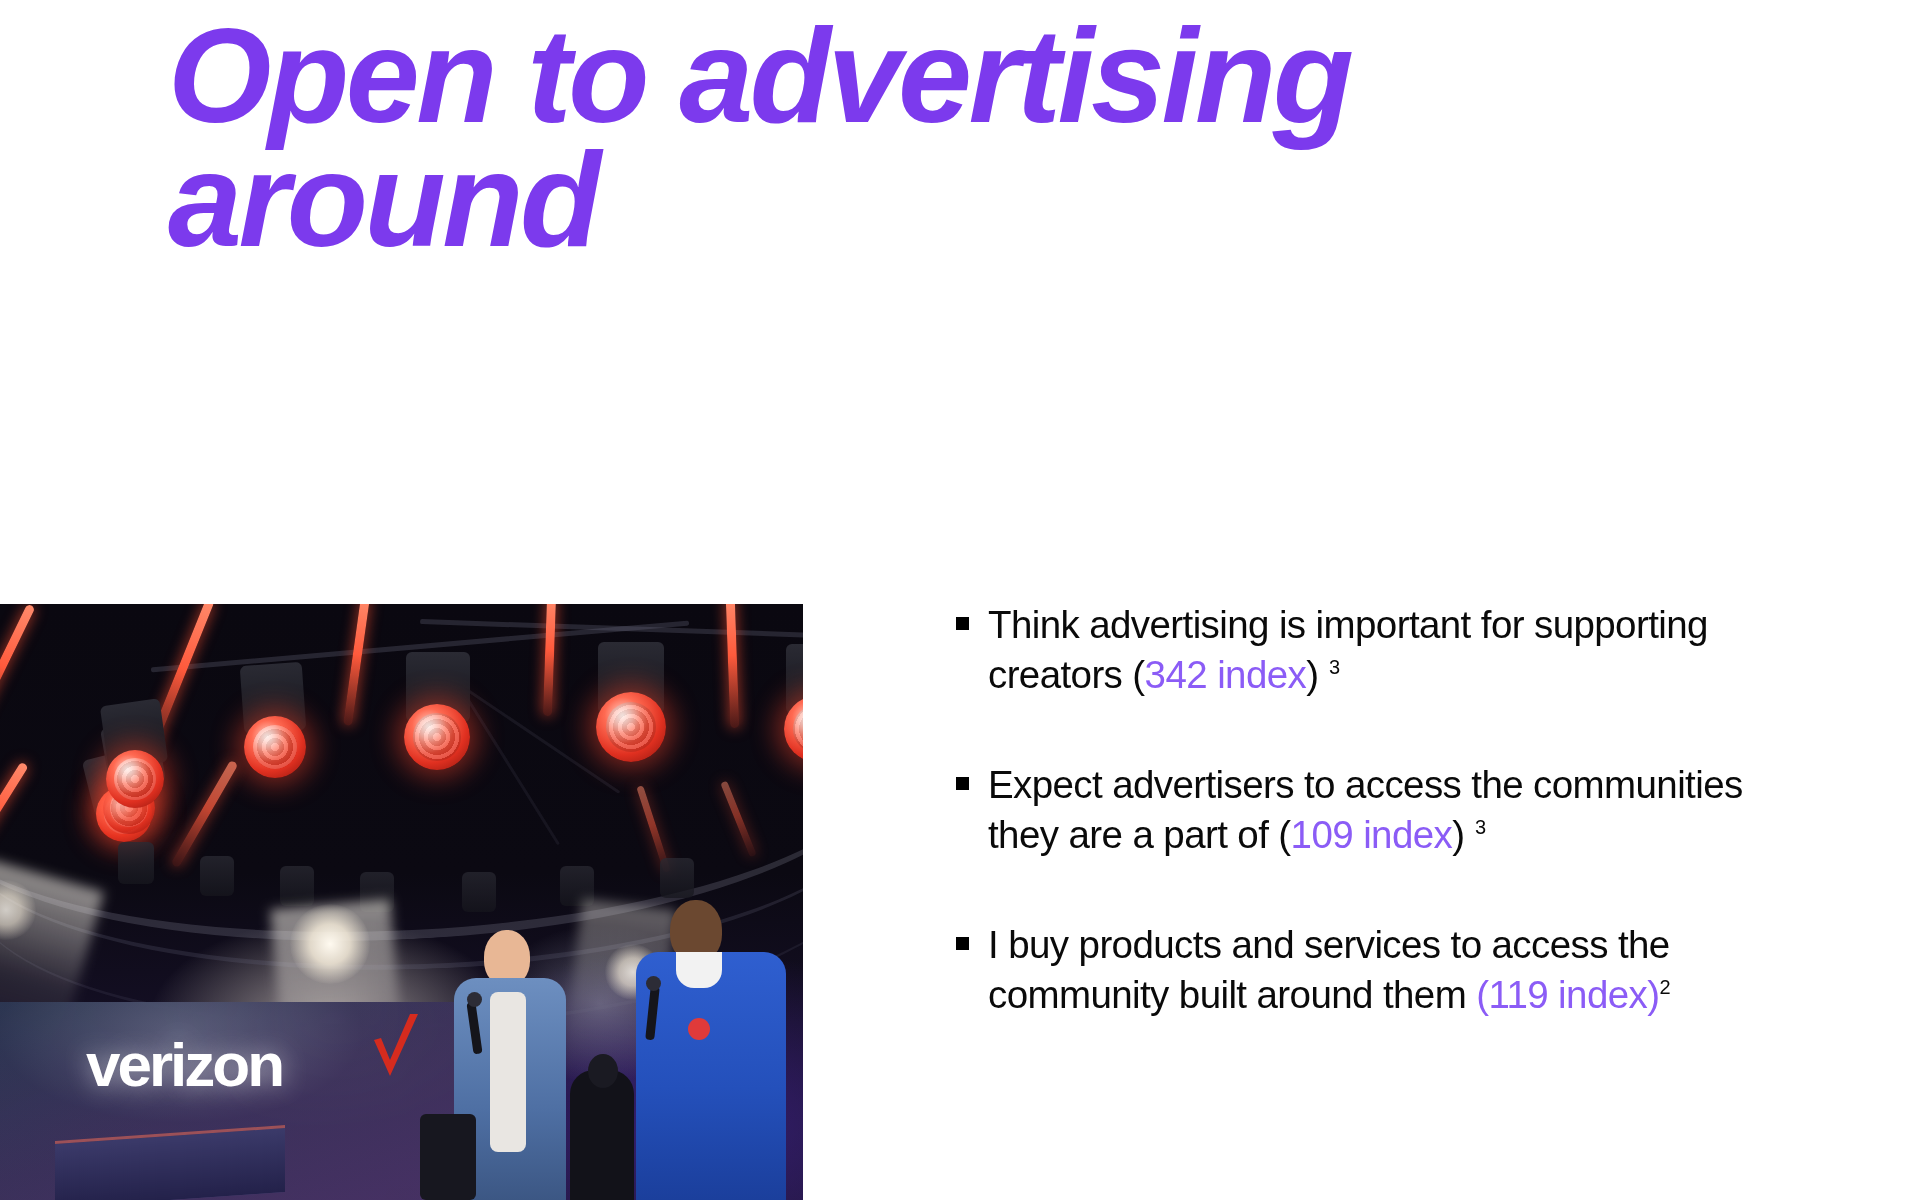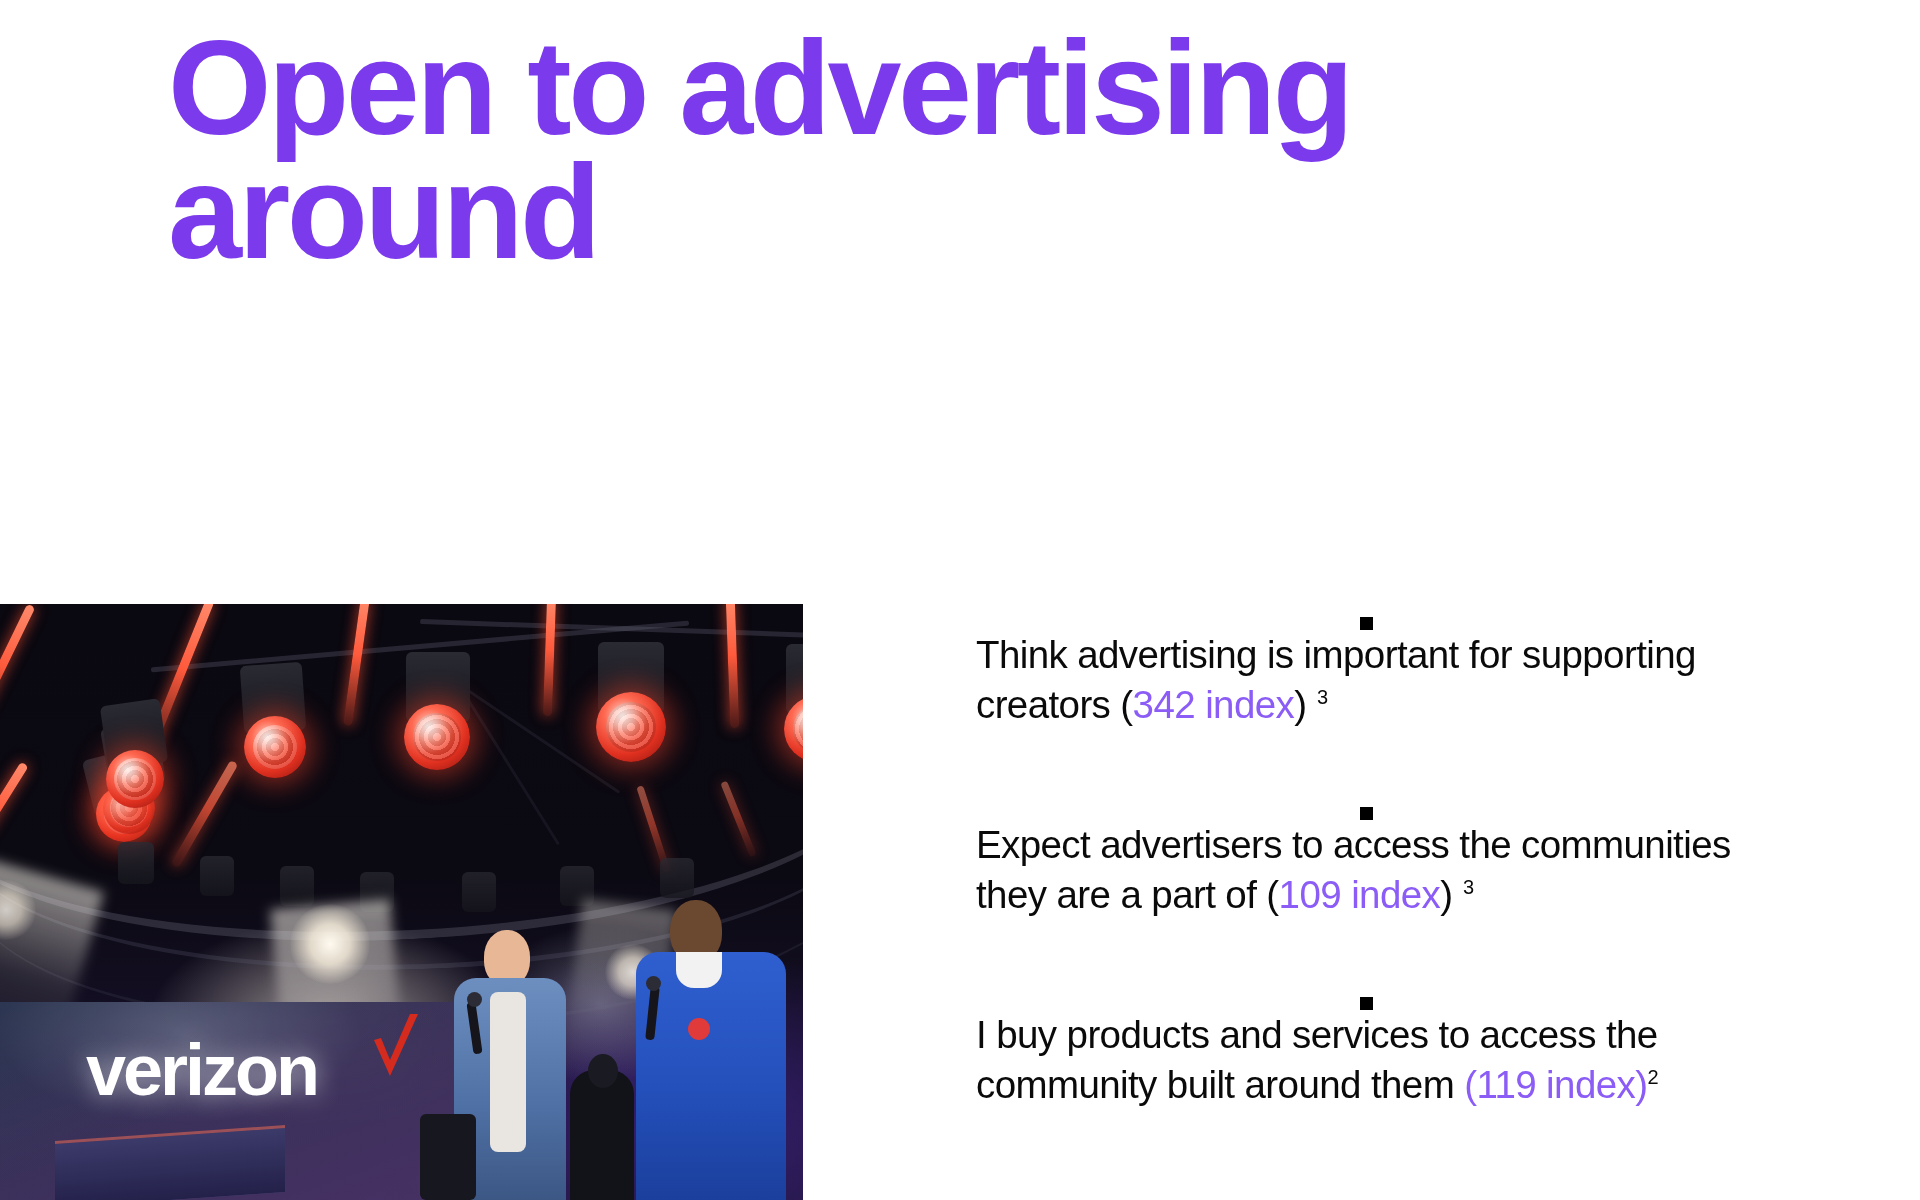--- a/index.html
+++ b/index.html
@@ -13,22 +13,23 @@
     overflow: hidden;
     position: relative;
     font-family: "Liberation Sans", sans-serif;
     -webkit-font-smoothing: antialiased;
   }
 
   
   .title-block {
     position: absolute;
     left: 168px;
-    top: 26px;
+    top: 14px;
     width: 1420px;
+    font-style: italic;
   }
   .title-line {
     font-family: "Liberation Sans", sans-serif;
     font-size: 133px;
     line-height: 124px;
     font-weight: 700;
     letter-spacing: -3.5px;
     color: #7C3AED;
     white-space: nowrap;
   }
@@ -142,21 +143,21 @@
     background:
       radial-gradient(ellipse 260px 130px at 180px 30px, rgba(210,225,235,0.26), rgba(120,140,170,0.04) 70%),
       linear-gradient(160deg, #2a3550 0%, #3a2f58 45%, #4a2f66 100%);
     opacity: 0.95;
   }
   .verizon {
     position: absolute;
     left: 86px;
     top: 430px;
     font-family: "Liberation Sans", sans-serif;
-    font-size: 72px;
+    font-size: 62px;
     font-weight: 700;
     letter-spacing: -3px;
     color: #ffffff;
     text-shadow: 0 0 24px rgba(255,255,255,0.55);
     line-height: 1;
   }
   .verizon-check {
     position: absolute;
     left: 370px;
     top: 408px;
@@ -202,23 +203,22 @@
 
   
   .bullets {
     position: absolute;
     left: 956px;
     top: 600px;
     width: 840px;
   }
   .bullet-item {
     display: flex;
-    align-items: center;
+    align-items: flex-start;
     margin-bottom: 60px;
-    flex-direction: column;
   }
   .bullet-item:last-child { margin-bottom: 0; }
   .bullet-marker {
     flex: 0 0 auto;
     width: 13px;
     height: 13px;
     background: #000000;
     margin-top: 17px;
     margin-right: 19px;
   }

